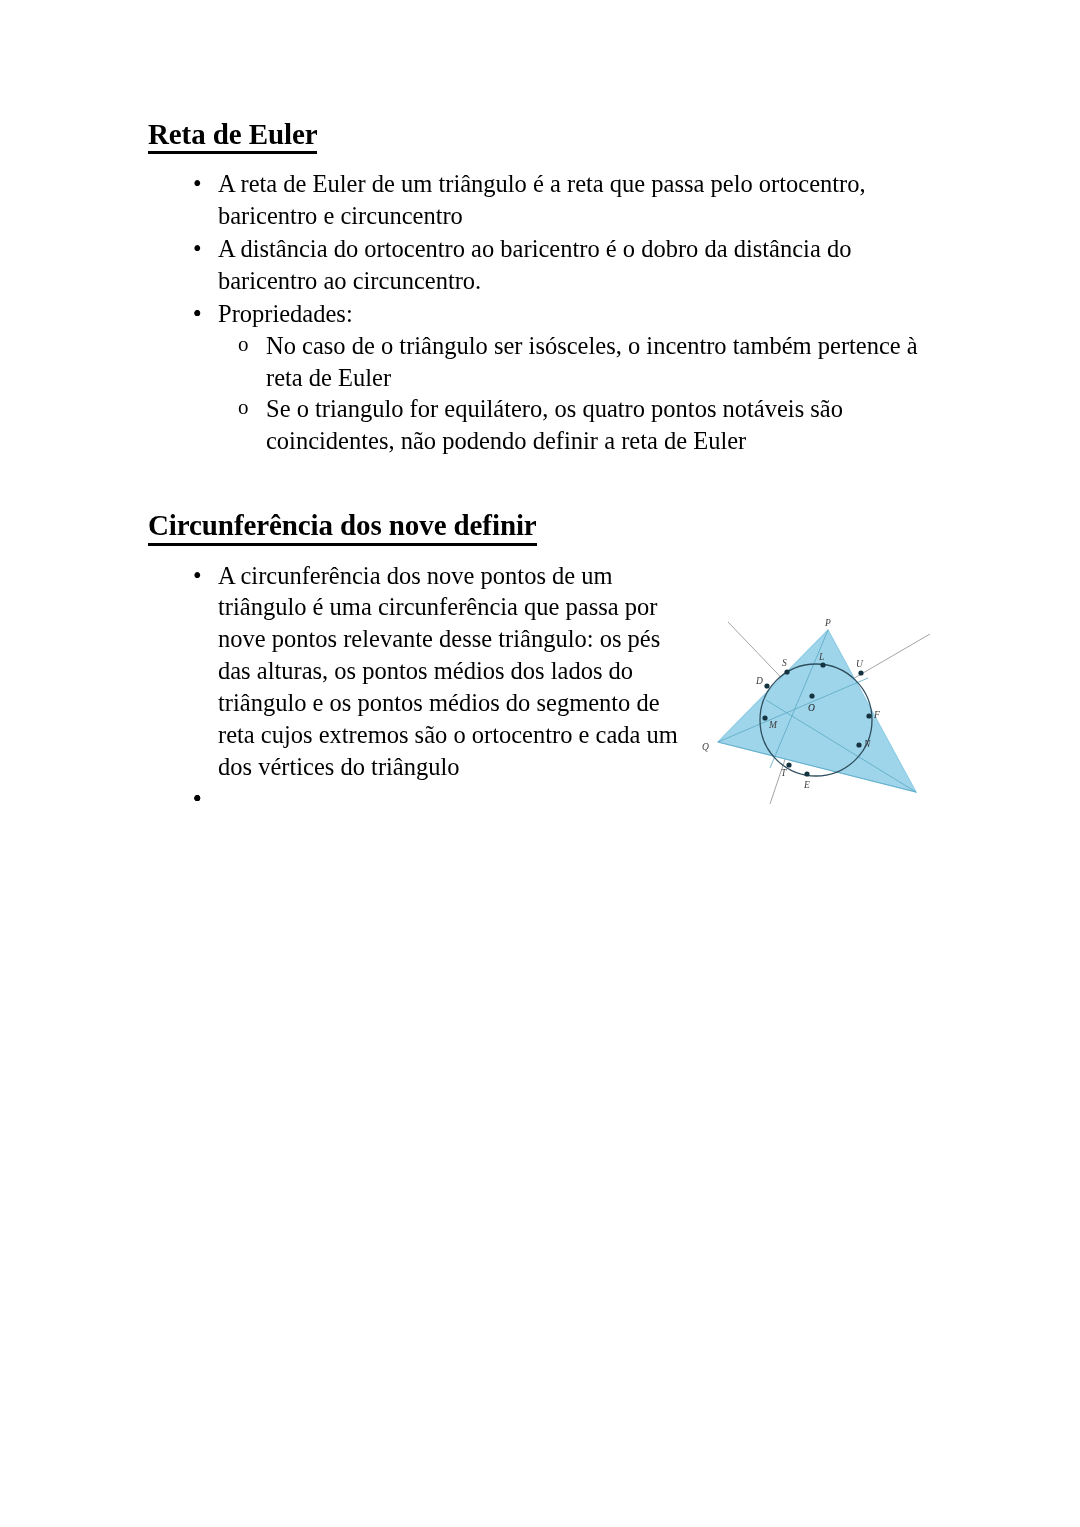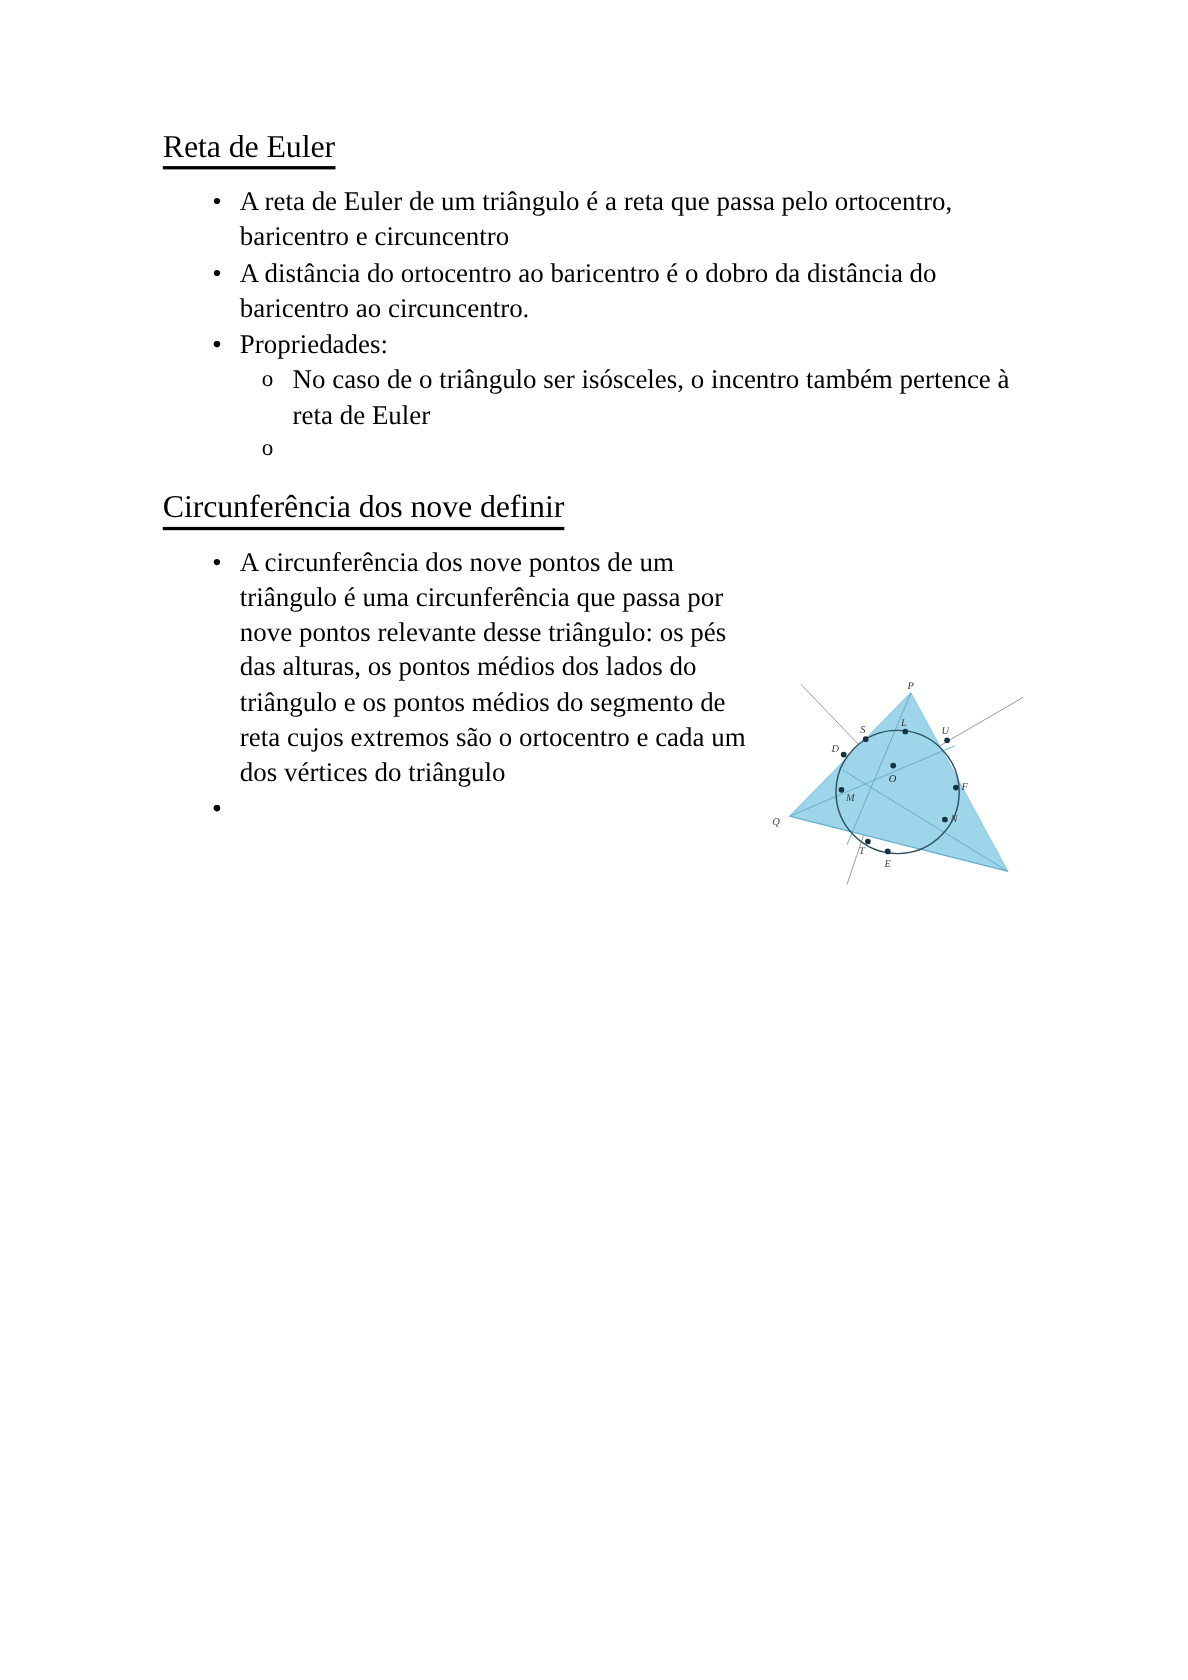--- a/index.html
+++ b/index.html
@@ -20,21 +20,21 @@
   }
   .content {
     position: absolute;
     left: 148px;
     top: 118px;
     width: 790px;
   }
 
   h1.doc-heading {
     font-size: 29px;
-    font-weight: normal;
+    font-weight: bold;
     line-height: 1.12;
     margin: 0;
     letter-spacing: -0.1px;
     display: inline-block;
     border-bottom: 3px solid #000;
     padding-bottom: 1px;
     text-align: right;
   }
   .heading-wrap { margin: 0 0 14px 0; }
   .heading-wrap.second { margin: 52px 0 14px 0; }
@@ -123,20 +123,21 @@
       <li>
         <span class="bullet">•</span>
         <span class="li-text">Propriedades:</span>
         <ul class="lvl2">
           <li>
             <span class="bullet-o">o</span>
             <span class="li-text">No caso de o triângulo ser isósceles, o incentro também pertence à reta de Euler</span>
           </li>
           <li>
             <span class="bullet-o">o</span>
+            <span class="li-text">Se o triangulo for equilátero, os quatro pontos notáveis são coincidentes, não podendo definir a reta de Euler</span>
           </li>
         </ul>
       </li>
     </ul>
 
     <div class="heading-wrap second">
       <h1 class="doc-heading">Circunferência dos nove definir</h1>
     </div>
 
     <ul class="lvl1">

